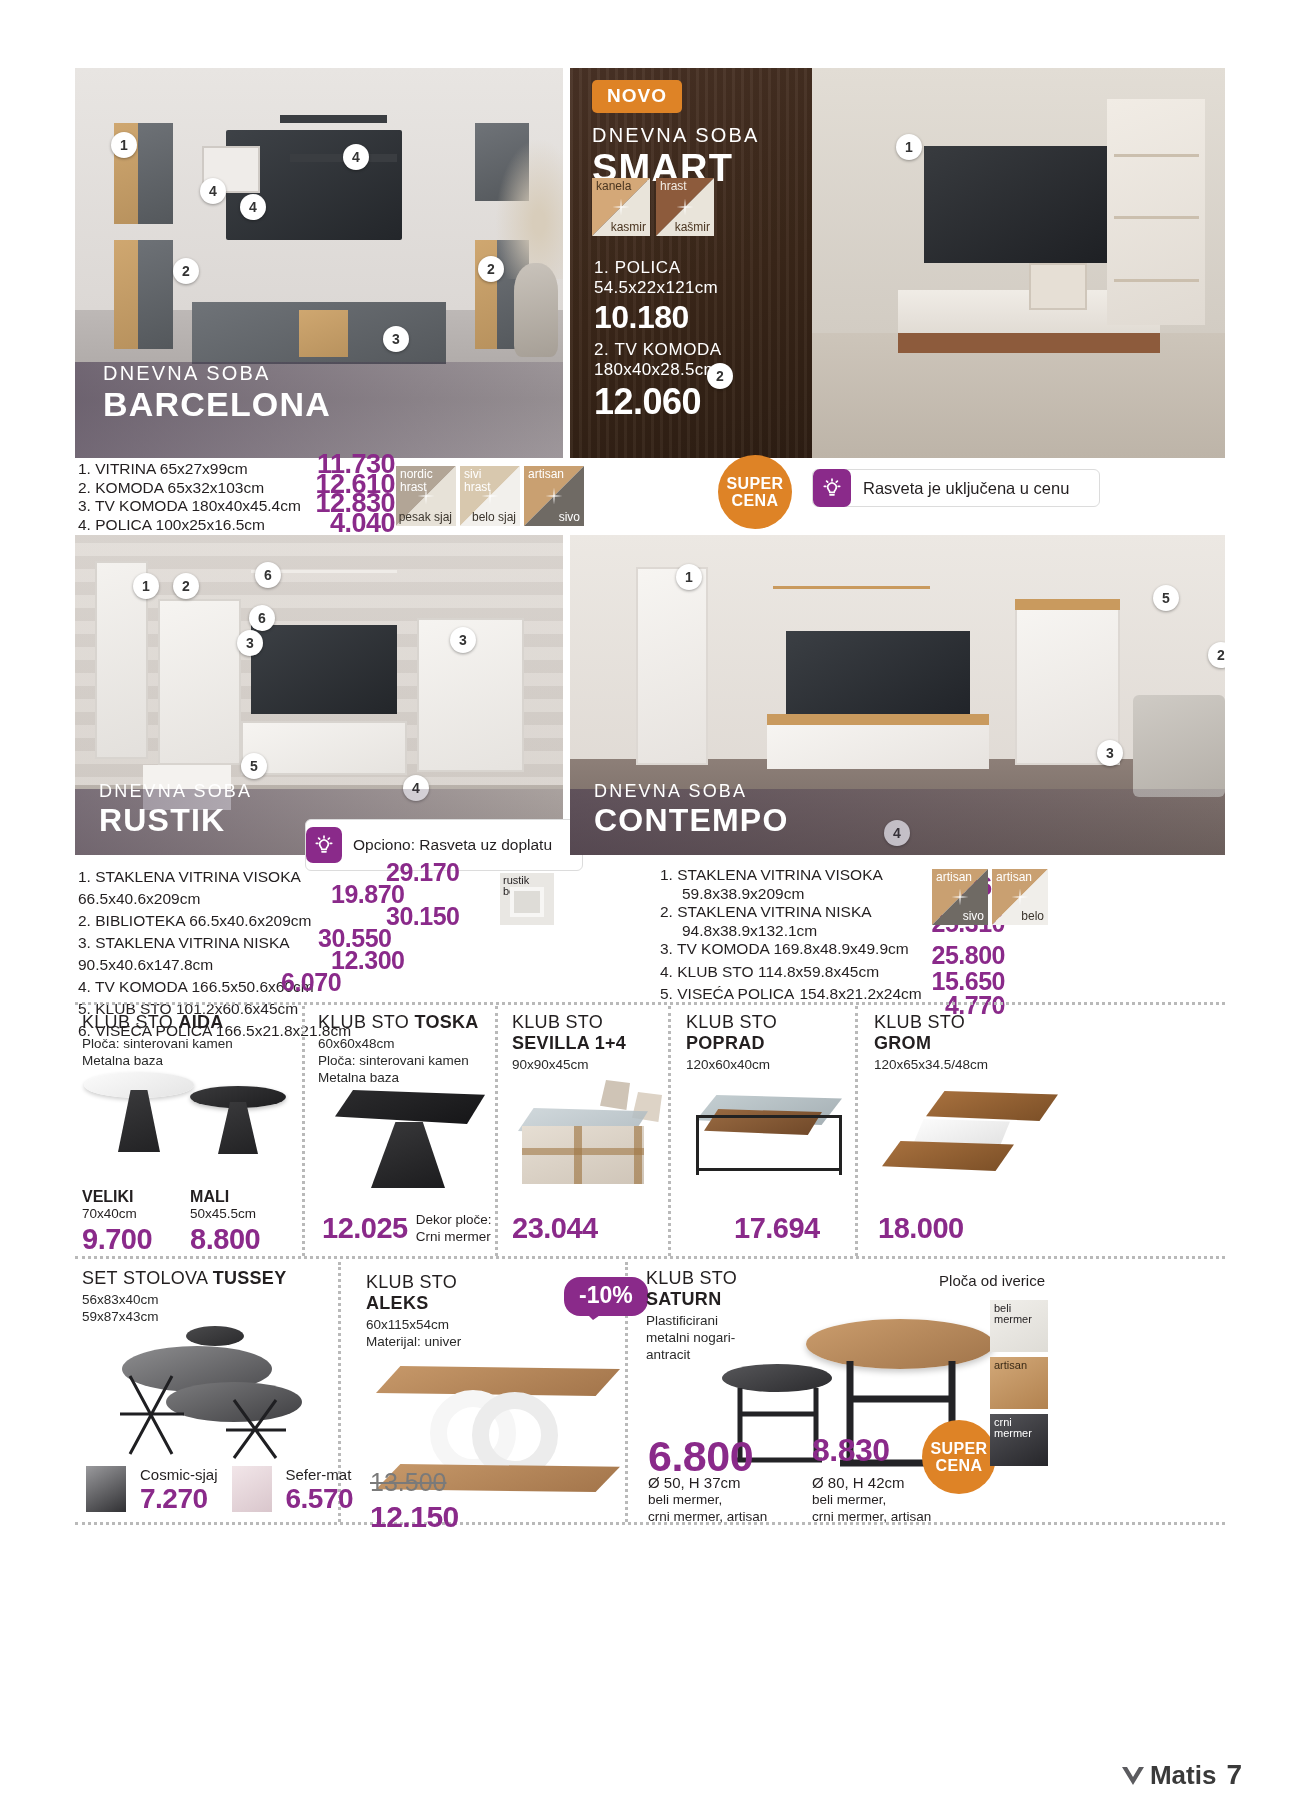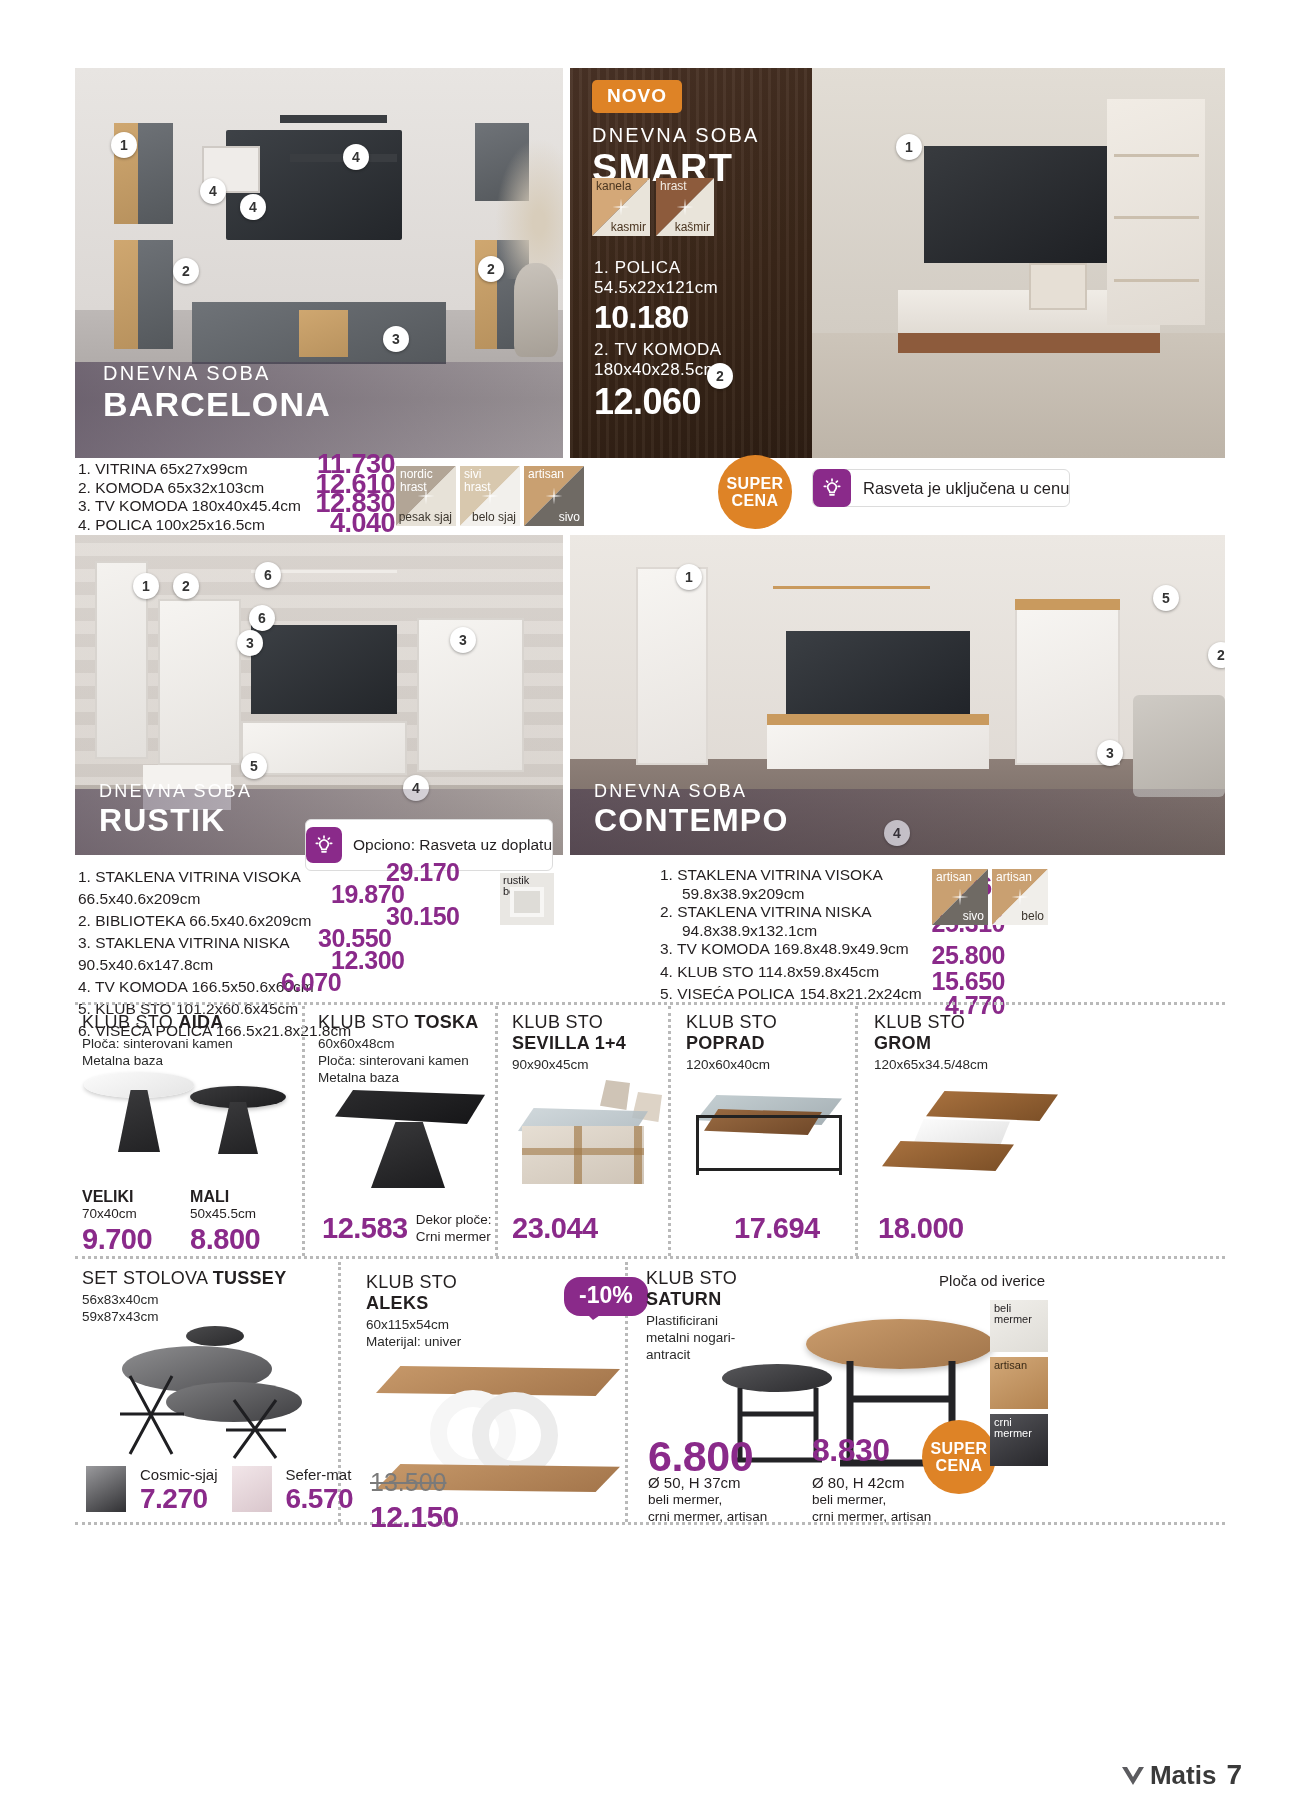--- a/index.html
+++ b/index.html
@@ -101,21 +101,21 @@
 
   
   .pl { font-size:15.5px; line-height:1.0; }
   .pl-row { display:flex; align-items:baseline; margin-bottom:3px; }
   .pl-desc { white-space:nowrap; }
 
   
   .infopill {
     display:flex; align-items:center; background:#fff;
     border:1px solid #dcdcdc; border-radius:6px;
-    height:38px; padding-right:0;
+    height:38px; padding-right:30px;
   }
   .bulb {
     width:38px;height:38px;background:#8a2a8a;border-radius:7px;
     display:flex;align-items:center;justify-content:center; flex:0 0 38px;
   }
   .bulb svg { width:24px;height:24px; }
 
   
   .supercena {
     width:74px;height:74px;border-radius:50%;
@@ -499,21 +499,21 @@
   </div>
   <div class="prod" style="left:325px;top:1082px;width:170px;height:110px;">
     <div style="position:absolute;left:10px;top:8px;width:150px;height:34px;
          background:linear-gradient(160deg,#2c2c2e,#151517);
          clip-path:polygon(12% 0,100% 14%,88% 100%,0 78%);box-shadow:0 3px 6px rgba(0,0,0,.3);"></div>
     <div style="position:absolute;left:46px;top:40px;width:74px;height:66px;
          background:linear-gradient(160deg,#39393b,#1c1c1e);
          clip-path:polygon(33% 0,70% 0,100% 100%,0 100%);"></div>
   </div>
   <div class="abs" style="left:322px;top:1212px;display:flex;align-items:center;gap:8px;">
-    <div class="price pc-price">12.583</div>
+    <div class="price pc-price">12.025</div>
     <div style="font-size:13.5px;line-height:1.25;white-space:pre-line;">Dekor ploče:
 Crni mermer</div>
   </div>
 
   
   <div class="pcard" style="left:512px;top:1012px;width:160px;">
     <div class="pc-title">KLUB STO</div>
     <div class="pc-title" style="font-weight:bold;">SEVILLA 1+4</div>
     <div class="pc-sub">90x90x45cm</div>
   </div>

